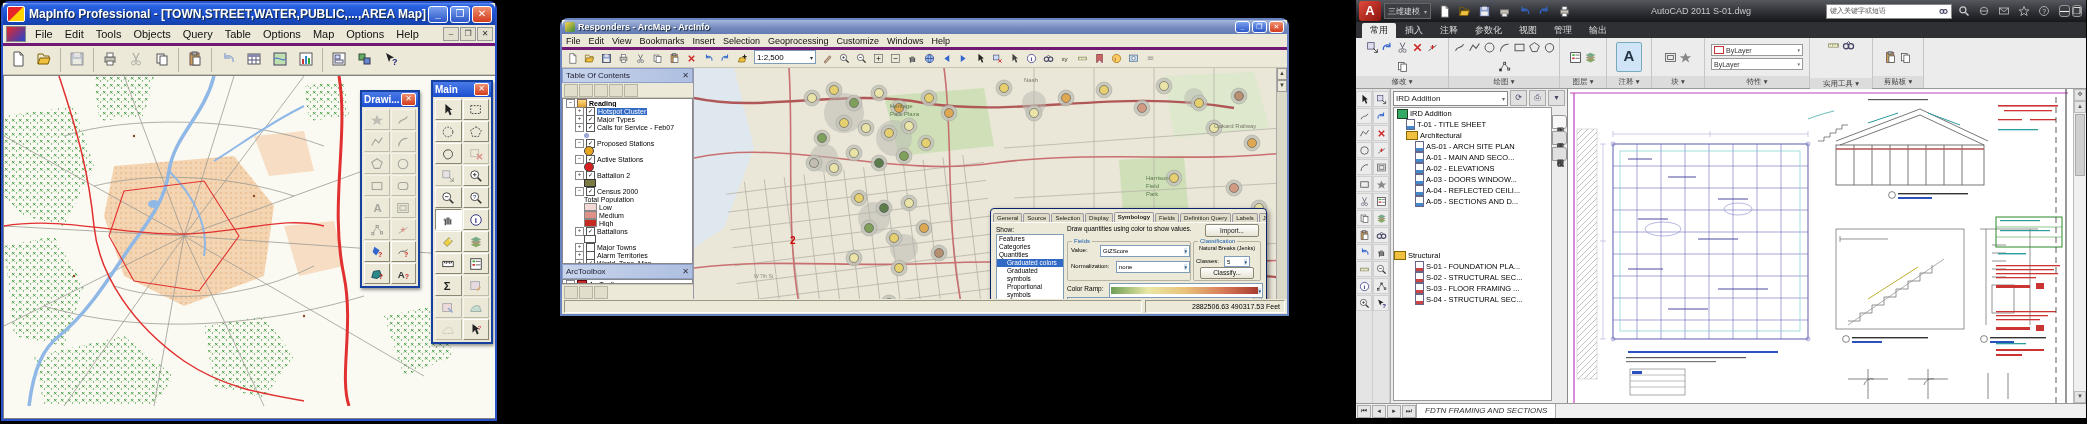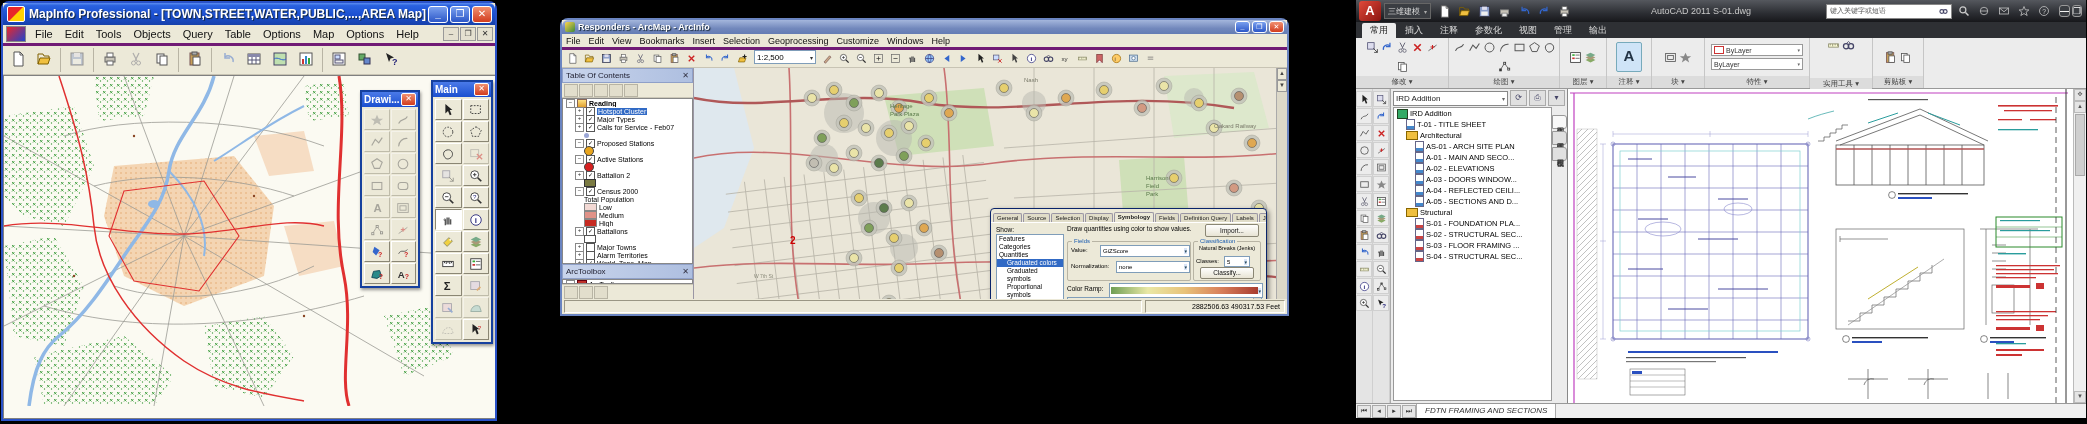--- a/index.html
+++ b/index.html
@@ -1879,21 +1879,21 @@
                 <span class="t-lbl">A-03 - DOORS WINDOW...</span>
               </div>
               <div class="t-row" style="padding-left: 21px;">
                 <span class="sym" style="width:7px;height:9px;background:#fff;border:1px solid #668;display:inline-block;box-shadow:inset 0 -3px 0 #48c"></span>
                 <span class="t-lbl">A-04 - REFLECTED CEILI...</span>
               </div>
               <div class="t-row" style="padding-left: 21px;">
                 <span class="sym" style="width:7px;height:9px;background:#fff;border:1px solid #668;display:inline-block;box-shadow:inset 0 -3px 0 #48c"></span>
                 <span class="t-lbl">A-05 - SECTIONS AND D...</span>
               </div>
-              <div class="t-row" style="padding-left: 12px;">
+              <div class="t-row" style="padding-left: 0; margin-top: 43px;">
                 <span class="sym" style="width:10px;height:7px;background:#f0c040;border:1px solid #860;display:inline-block"></span>
                 <span class="t-lbl">Structural</span>
               </div>
               <div class="t-row" style="padding-left: 21px;">
                 <span class="sym" style="width:7px;height:9px;background:#fff;border:1px solid #668;display:inline-block;box-shadow:inset 0 -3px 0 #c44"></span>
                 <span class="t-lbl">S-01 - FOUNDATION PLA...</span>
               </div>
               <div class="t-row" style="padding-left: 21px;">
                 <span class="sym" style="width:7px;height:9px;background:#fff;border:1px solid #668;display:inline-block;box-shadow:inset 0 -3px 0 #c44"></span>
                 <span class="t-lbl">S-02 - STRUCTURAL SEC...</span>

